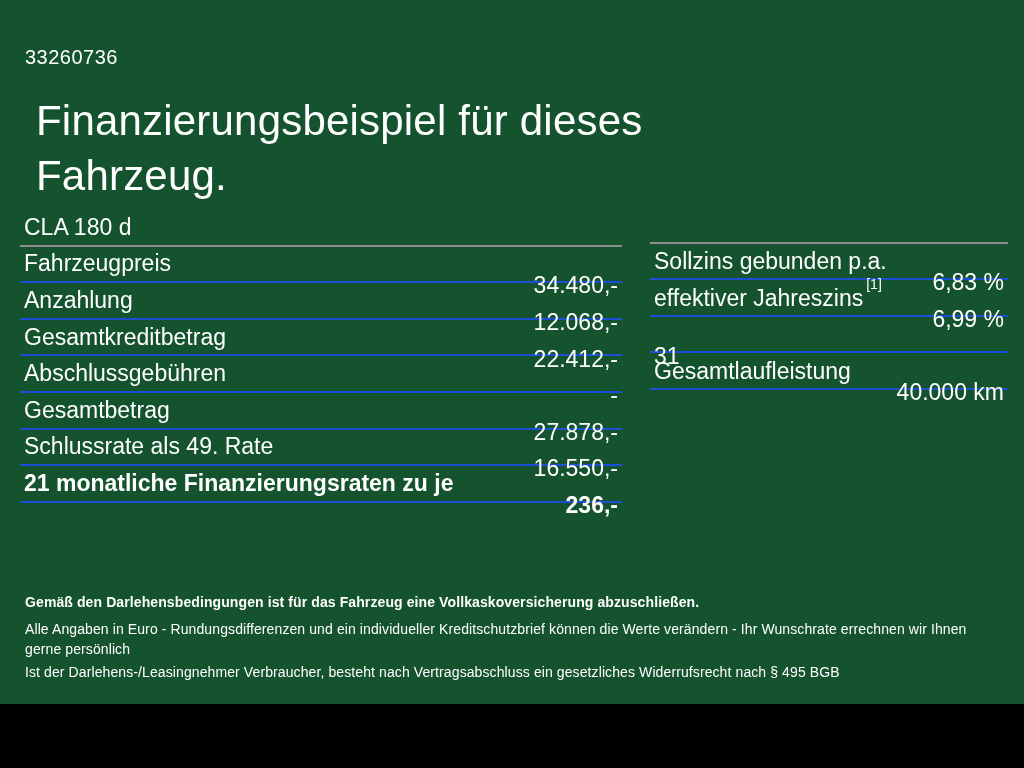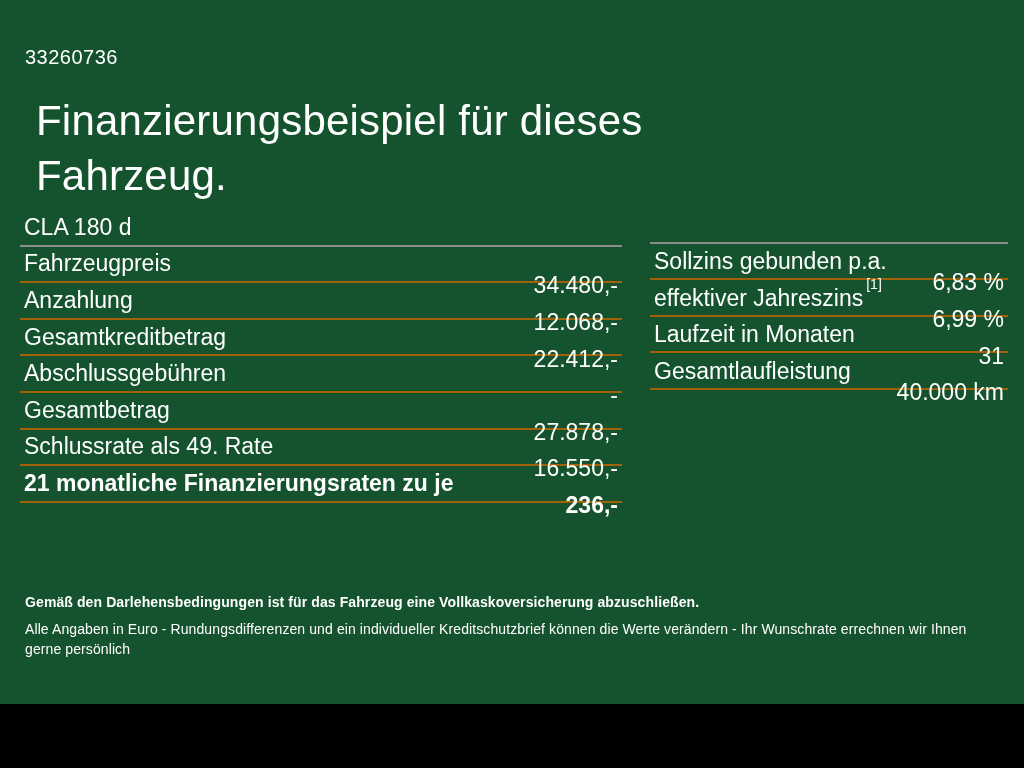--- a/index.html
+++ b/index.html
@@ -43,21 +43,21 @@
   .table-right {
     position: absolute;
     left: 650px;
     top: 241.6px;
     width: 358px;
     border-top: 2px solid #8c8c8c;
   }
   .row {
     box-sizing: border-box;
     height: 36.6px;
-    border-bottom: 2px solid #a16207;
+    border-bottom: 2px solid #1d4ed8;
     display: flex;
     justify-content: space-between;
     align-items: center;
     padding: 0 4px;
     font-size: 23px;
     font-weight: 400;
     white-space: nowrap;
   }
   .row .label { text-align: left; }
   .row .value { text-align: right; margin-top: 44px; }
@@ -139,27 +139,27 @@
   <div class="table-right">
     <div class="row">
       <span class="label"><span>Sollzins gebunden p.a.</span><sup class="fnref"></sup></span>
       <span class="value">6,83 %</span>
     </div>
     <div class="row">
       <span class="label"><span>effektiver Jahreszins</span><sup class="fnref">[1]</sup></span>
       <span class="value">6,99 %</span>
     </div>
     <div class="row">
-      <span class="label"><span>Laufzeit in Monaten</span><sup class="fnref"></sup></span>
       <span class="value">31</span>
     </div>
     <div class="row">
       <span class="label"><span>Gesamtlaufleistung</span><sup class="fnref"></sup></span>
       <span class="value">40.000 km</span>
     </div>
   </div>
 
   <div class="footer">
     <p class="bold-note">Gemäß den Darlehensbedingungen ist für das Fahrzeug eine Vollkaskoversicherung abzuschließen.</p>
     <p class="note-1">Alle Angaben in Euro - Rundungsdifferenzen und ein individueller Kreditschutzbrief können die Werte verändern - Ihr Wunschrate errechnen wir Ihnen gerne persönlich</p>
+    <p class="note-2">Ist der Darlehens-/Leasingnehmer Verbraucher, besteht nach Vertragsabschluss ein gesetzliches Widerrufsrecht nach § 495 BGB</p>
   </div>
 
 </div>
 
 </body></html>

